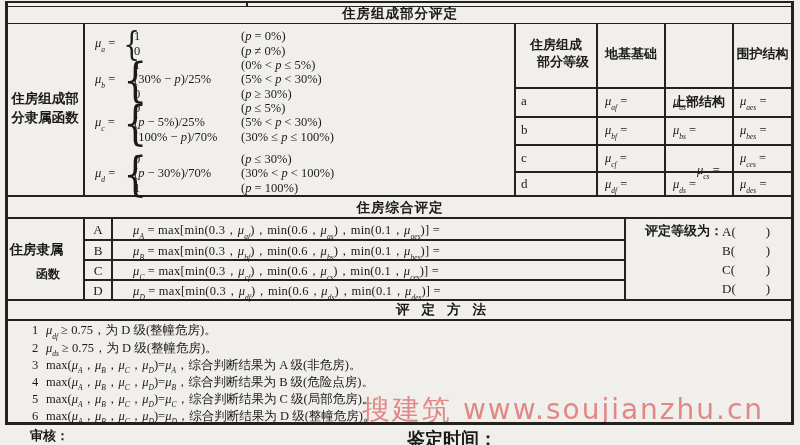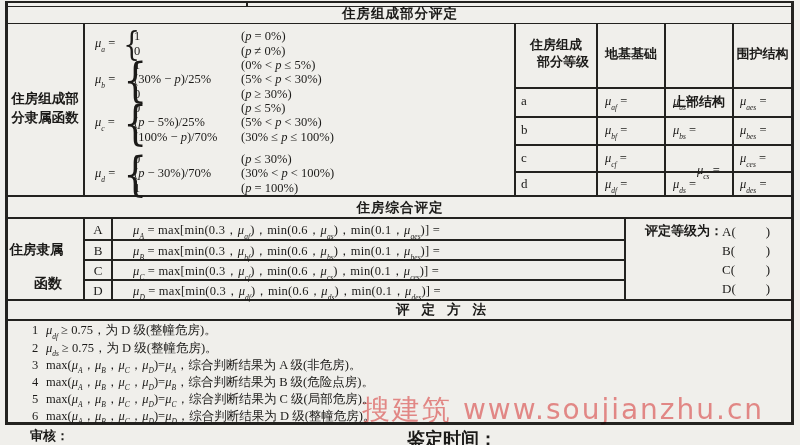--- a/index.html
+++ b/index.html
@@ -146,21 +146,21 @@
   <div class="t" style="left:605px;top:151px;"><i>μ</i><sub>cf</sub> =</div>
   <div class="t" style="left:673px;top:163px;margin-left:24px;"><i>μ</i><sub>cs</sub> =</div>
   <div class="t" style="left:740px;top:151px;"><i>μ</i><sub>ces</sub> =</div>
 
   <div class="t" style="left:521px;top:177px;font-size:13px;">d</div>
   <div class="t" style="left:605px;top:177px;"><i>μ</i><sub>df</sub> =</div>
   <div class="t" style="left:673px;top:177px;"><i>μ</i><sub>ds</sub> =</div>
   <div class="t" style="left:740px;top:177px;"><i>μ</i><sub>des</sub> =</div>
 
   <div class="t ctr bold" style="left:6px;top:242px;width:61px;font-size:13.5px;">住房隶属</div>
-  <div class="t ctr bold" style="left:6px;top:276px;width:84px;font-size:14px;">函数</div>
+  <div class="t ctr bold" style="left:6px;top:268px;width:84px;font-size:12px;">函数</div>
 
   <div class="t grade-cell" style="left:84px;top:223px;">A</div>
   <div class="t formula" style="left:133px;top:223px;"><i>μ</i><sub>A</sub> = max[min(0.3，<i>μ</i><sub>af</sub>)，min(0.6，<i>μ</i><sub>as</sub>)，min(0.1，<i>μ</i><sub>aes</sub>)] =</div>
   <div class="t grade-cell" style="left:84px;top:244px;">B</div>
   <div class="t formula" style="left:133px;top:244px;"><i>μ</i><sub>B</sub> = max[min(0.3，<i>μ</i><sub>bf</sub>)，min(0.6，<i>μ</i><sub>bs</sub>)，min(0.1，<i>μ</i><sub>bes</sub>)] =</div>
   <div class="t grade-cell" style="left:84px;top:264px;">C</div>
   <div class="t formula" style="left:133px;top:264px;"><i>μ</i><sub>C</sub> = max[min(0.3，<i>μ</i><sub>cf</sub>)，min(0.6，<i>μ</i><sub>cs</sub>)，min(0.1，<i>μ</i><sub>ces</sub>)] =</div>
   <div class="t grade-cell" style="left:84px;top:284px;">D</div>
   <div class="t formula" style="left:133px;top:284px;"><i>μ</i><sub>D</sub> = max[min(0.3，<i>μ</i><sub>df</sub>)，min(0.6，<i>μ</i><sub>ds</sub>)，min(0.1，<i>μ</i><sub>des</sub>)] =</div>
 

